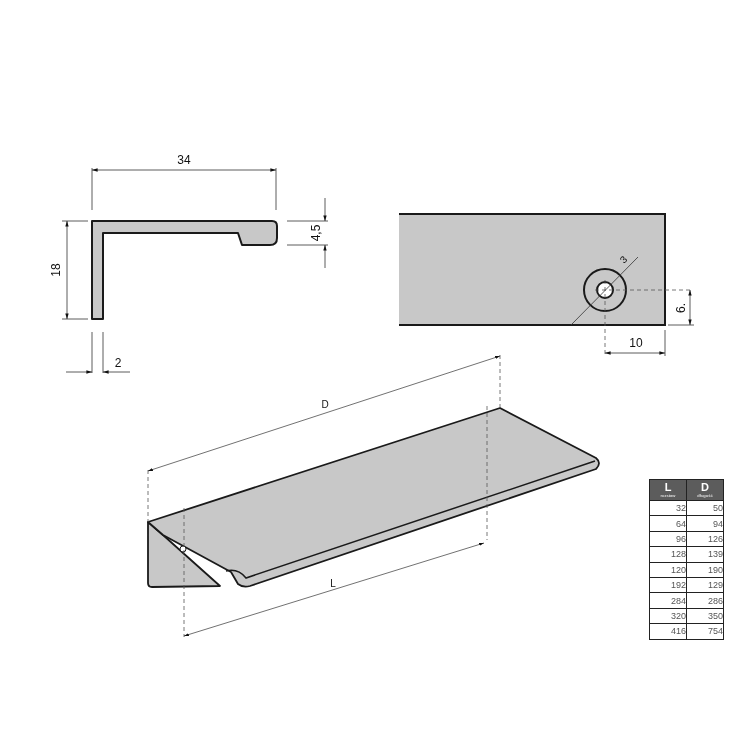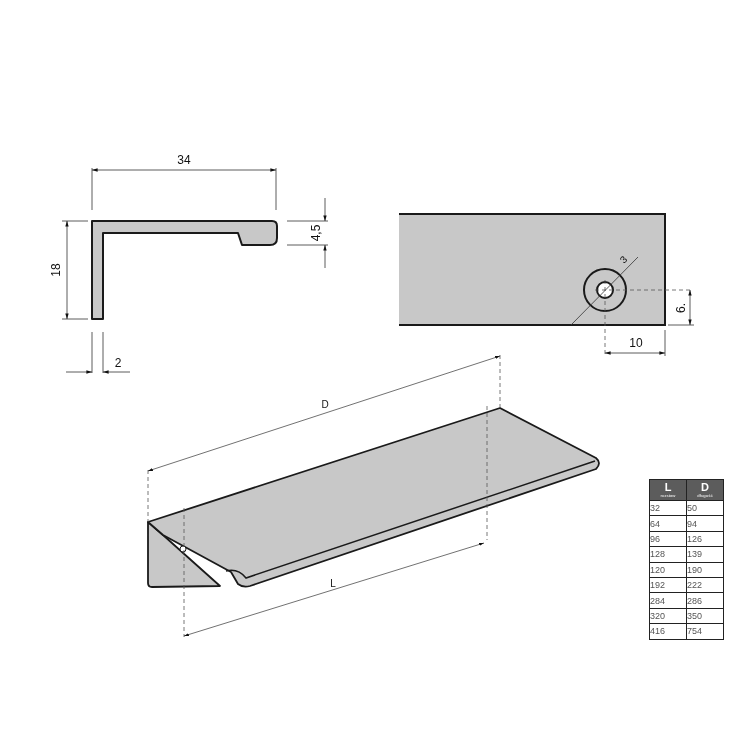--- a/index.html
+++ b/index.html
@@ -4,21 +4,21 @@
 <style>
   html,body{margin:0;padding:0;background:#ffffff;}
   body{width:750px;height:750px;position:relative;overflow:hidden;font-family:"Liberation Sans",sans-serif;}
   svg{position:absolute;left:0;top:0;}
   .dim{font-family:"Liberation Sans",sans-serif;font-size:12px;fill:#111;}
   .dimsm{font-family:"Liberation Sans",sans-serif;font-size:10px;fill:#111;}
   .size-table{position:absolute;left:649px;top:479px;border-collapse:collapse;font-family:"Liberation Sans",sans-serif;}
   .size-table th{background:#5c5c5c;color:#fff;width:36px;height:20px;border:1px solid #222;padding:0;text-align:center;vertical-align:middle;line-height:1;}
   .size-table th .big{display:block;font-size:11px;font-weight:bold;}
   .size-table th .small{display:block;font-size:4px;color:#ddd;margin-top:1px;}
-  .size-table td{border:1px solid #222;width:36px;height:14.4px;padding:0;text-align:left;font-size:9px;color:#555;}
+  .size-table td{border:1px solid #222;width:36px;height:14.4px;padding:0;text-align:right;font-size:9px;color:#555;}
 </style>
 </head>
 <body>
 
 <svg width="750" height="750" viewBox="0 0 750 750">
   <defs>
     <marker id="arr" viewBox="0 0 10 10" refX="10" refY="5" markerWidth="7" markerHeight="7" orient="auto-start-reverse">
       <path d="M0,2 L10,5 L0,8 z" fill="#111"></path>
     </marker>
   </defs>
@@ -118,21 +118,21 @@
     <tr>
         <td>128</td>
         <td>139</td>
       </tr>
     <tr>
         <td>120</td>
         <td>190</td>
       </tr>
     <tr>
         <td>192</td>
-        <td>222</td>
+        <td>129</td>
       </tr>
     <tr>
         <td>284</td>
         <td>286</td>
       </tr>
     <tr>
         <td>320</td>
         <td>350</td>
       </tr>
     <tr>

